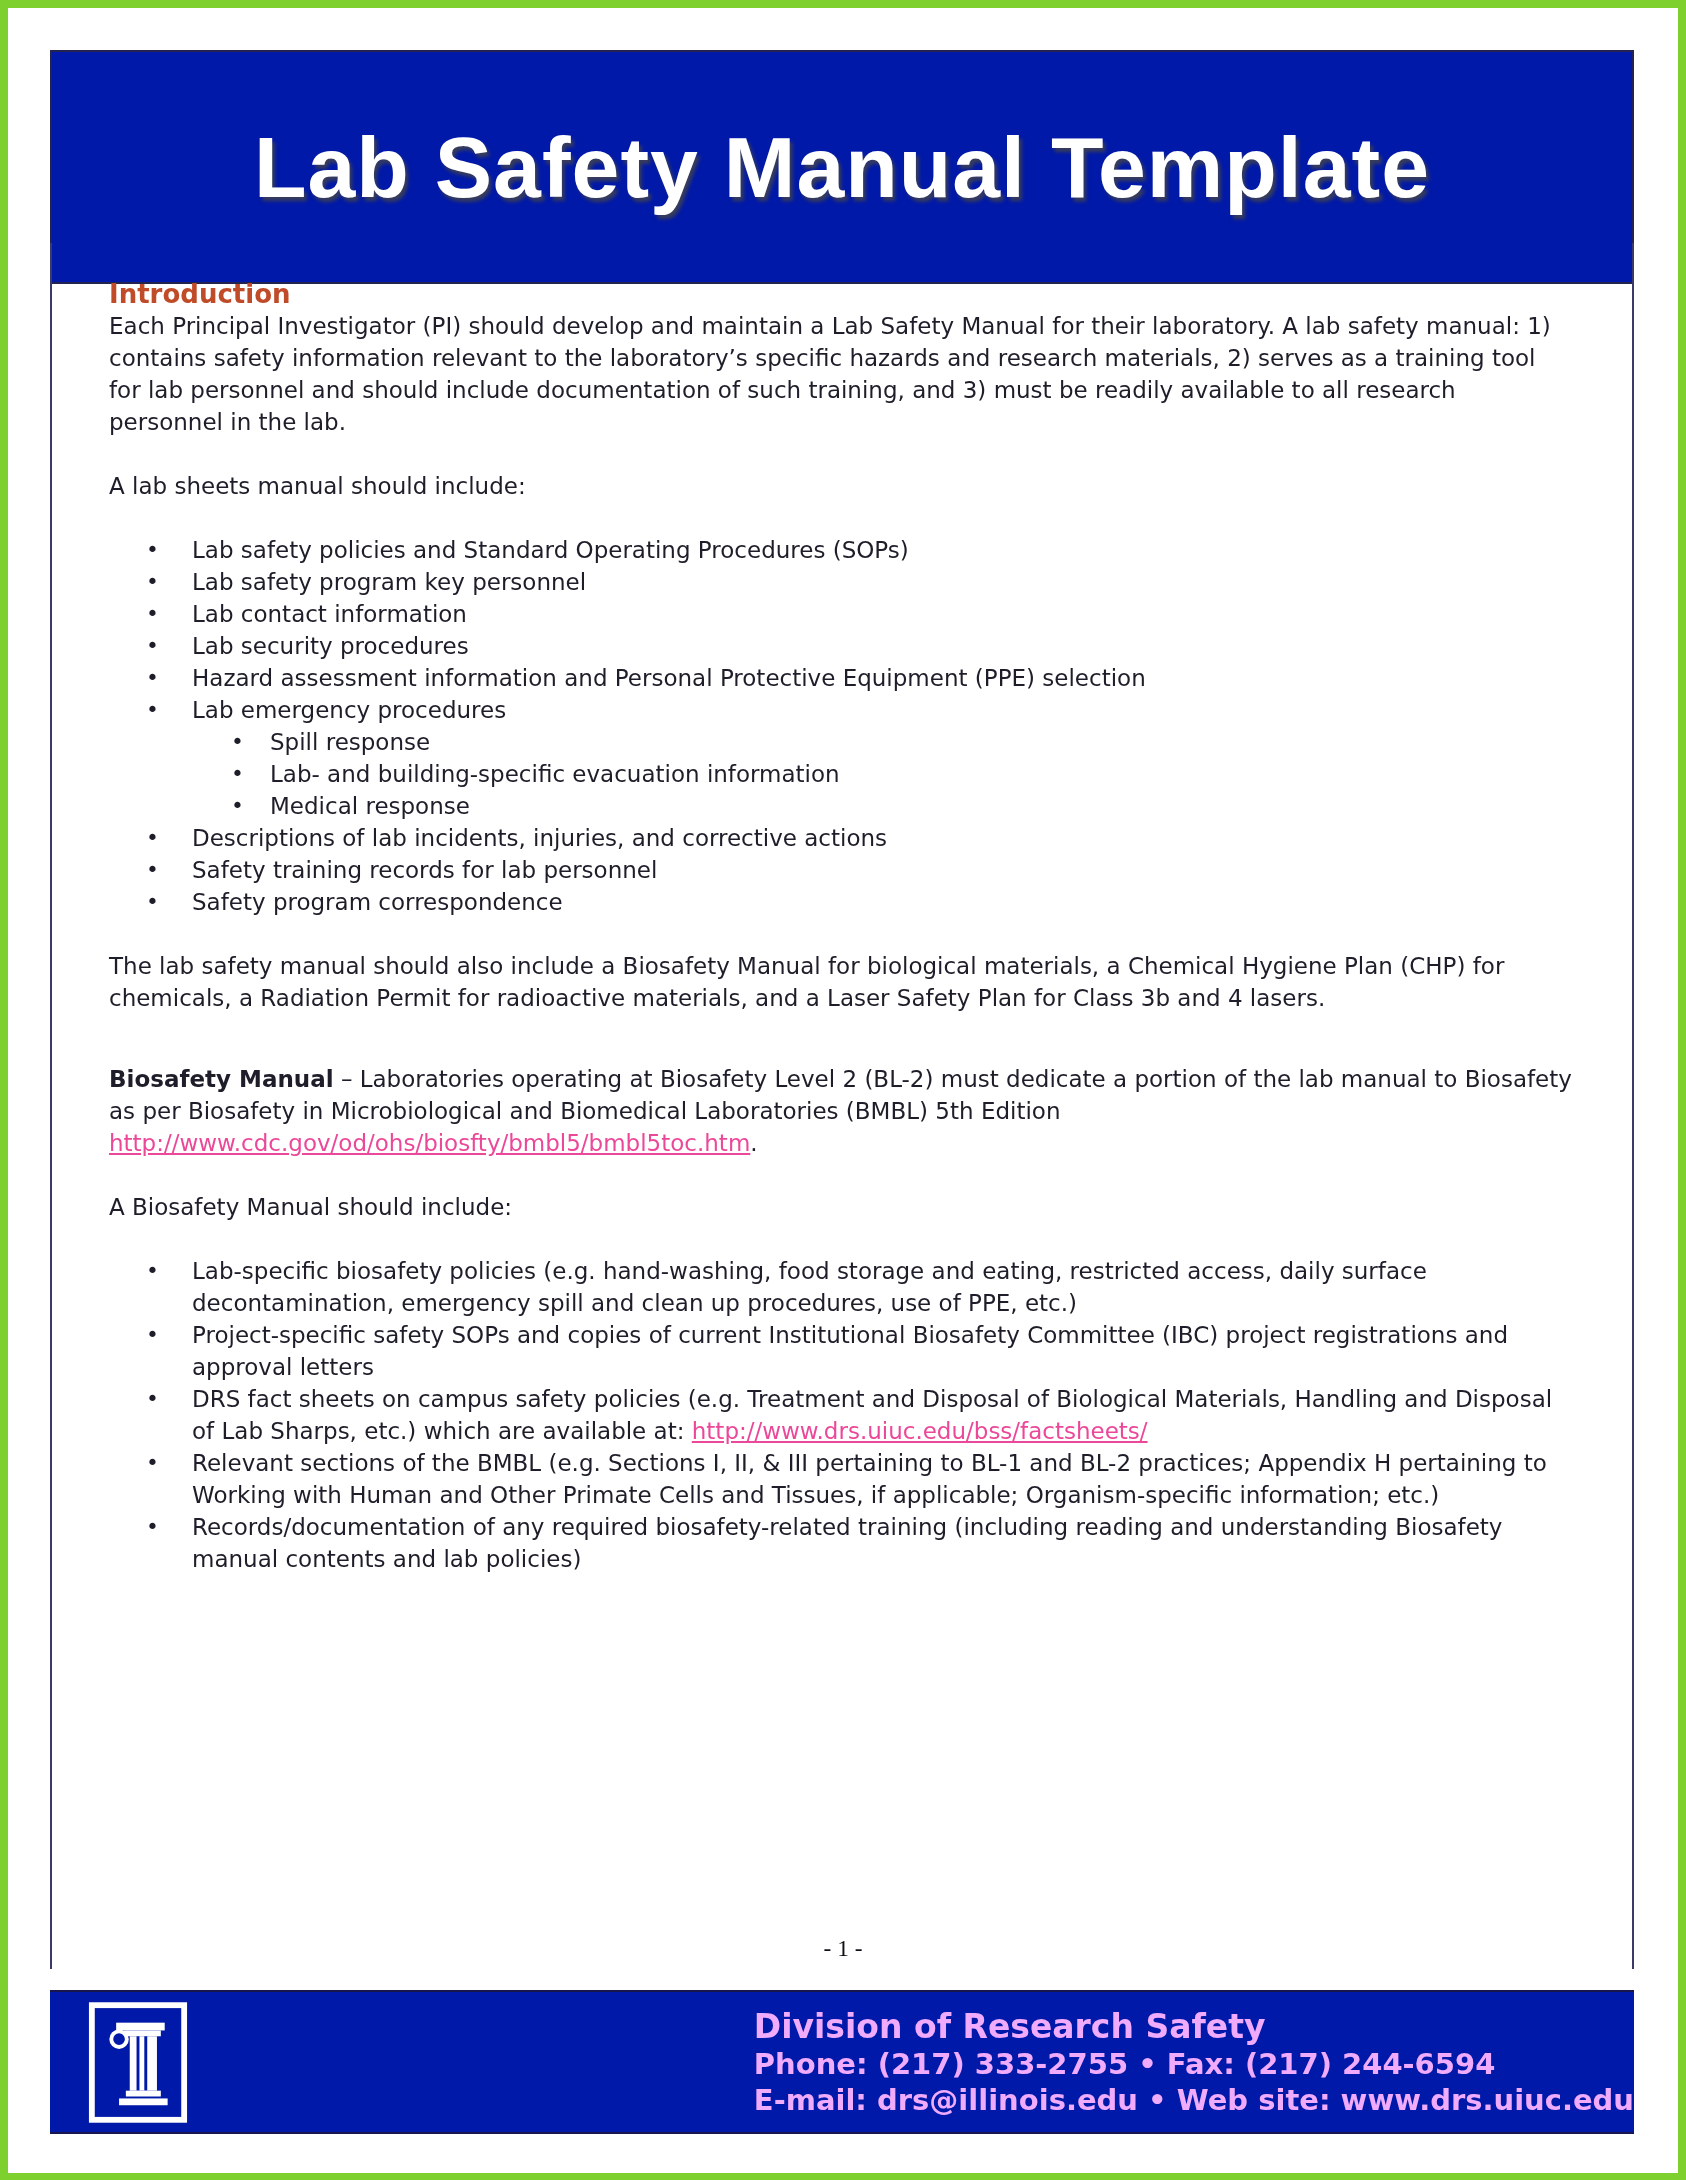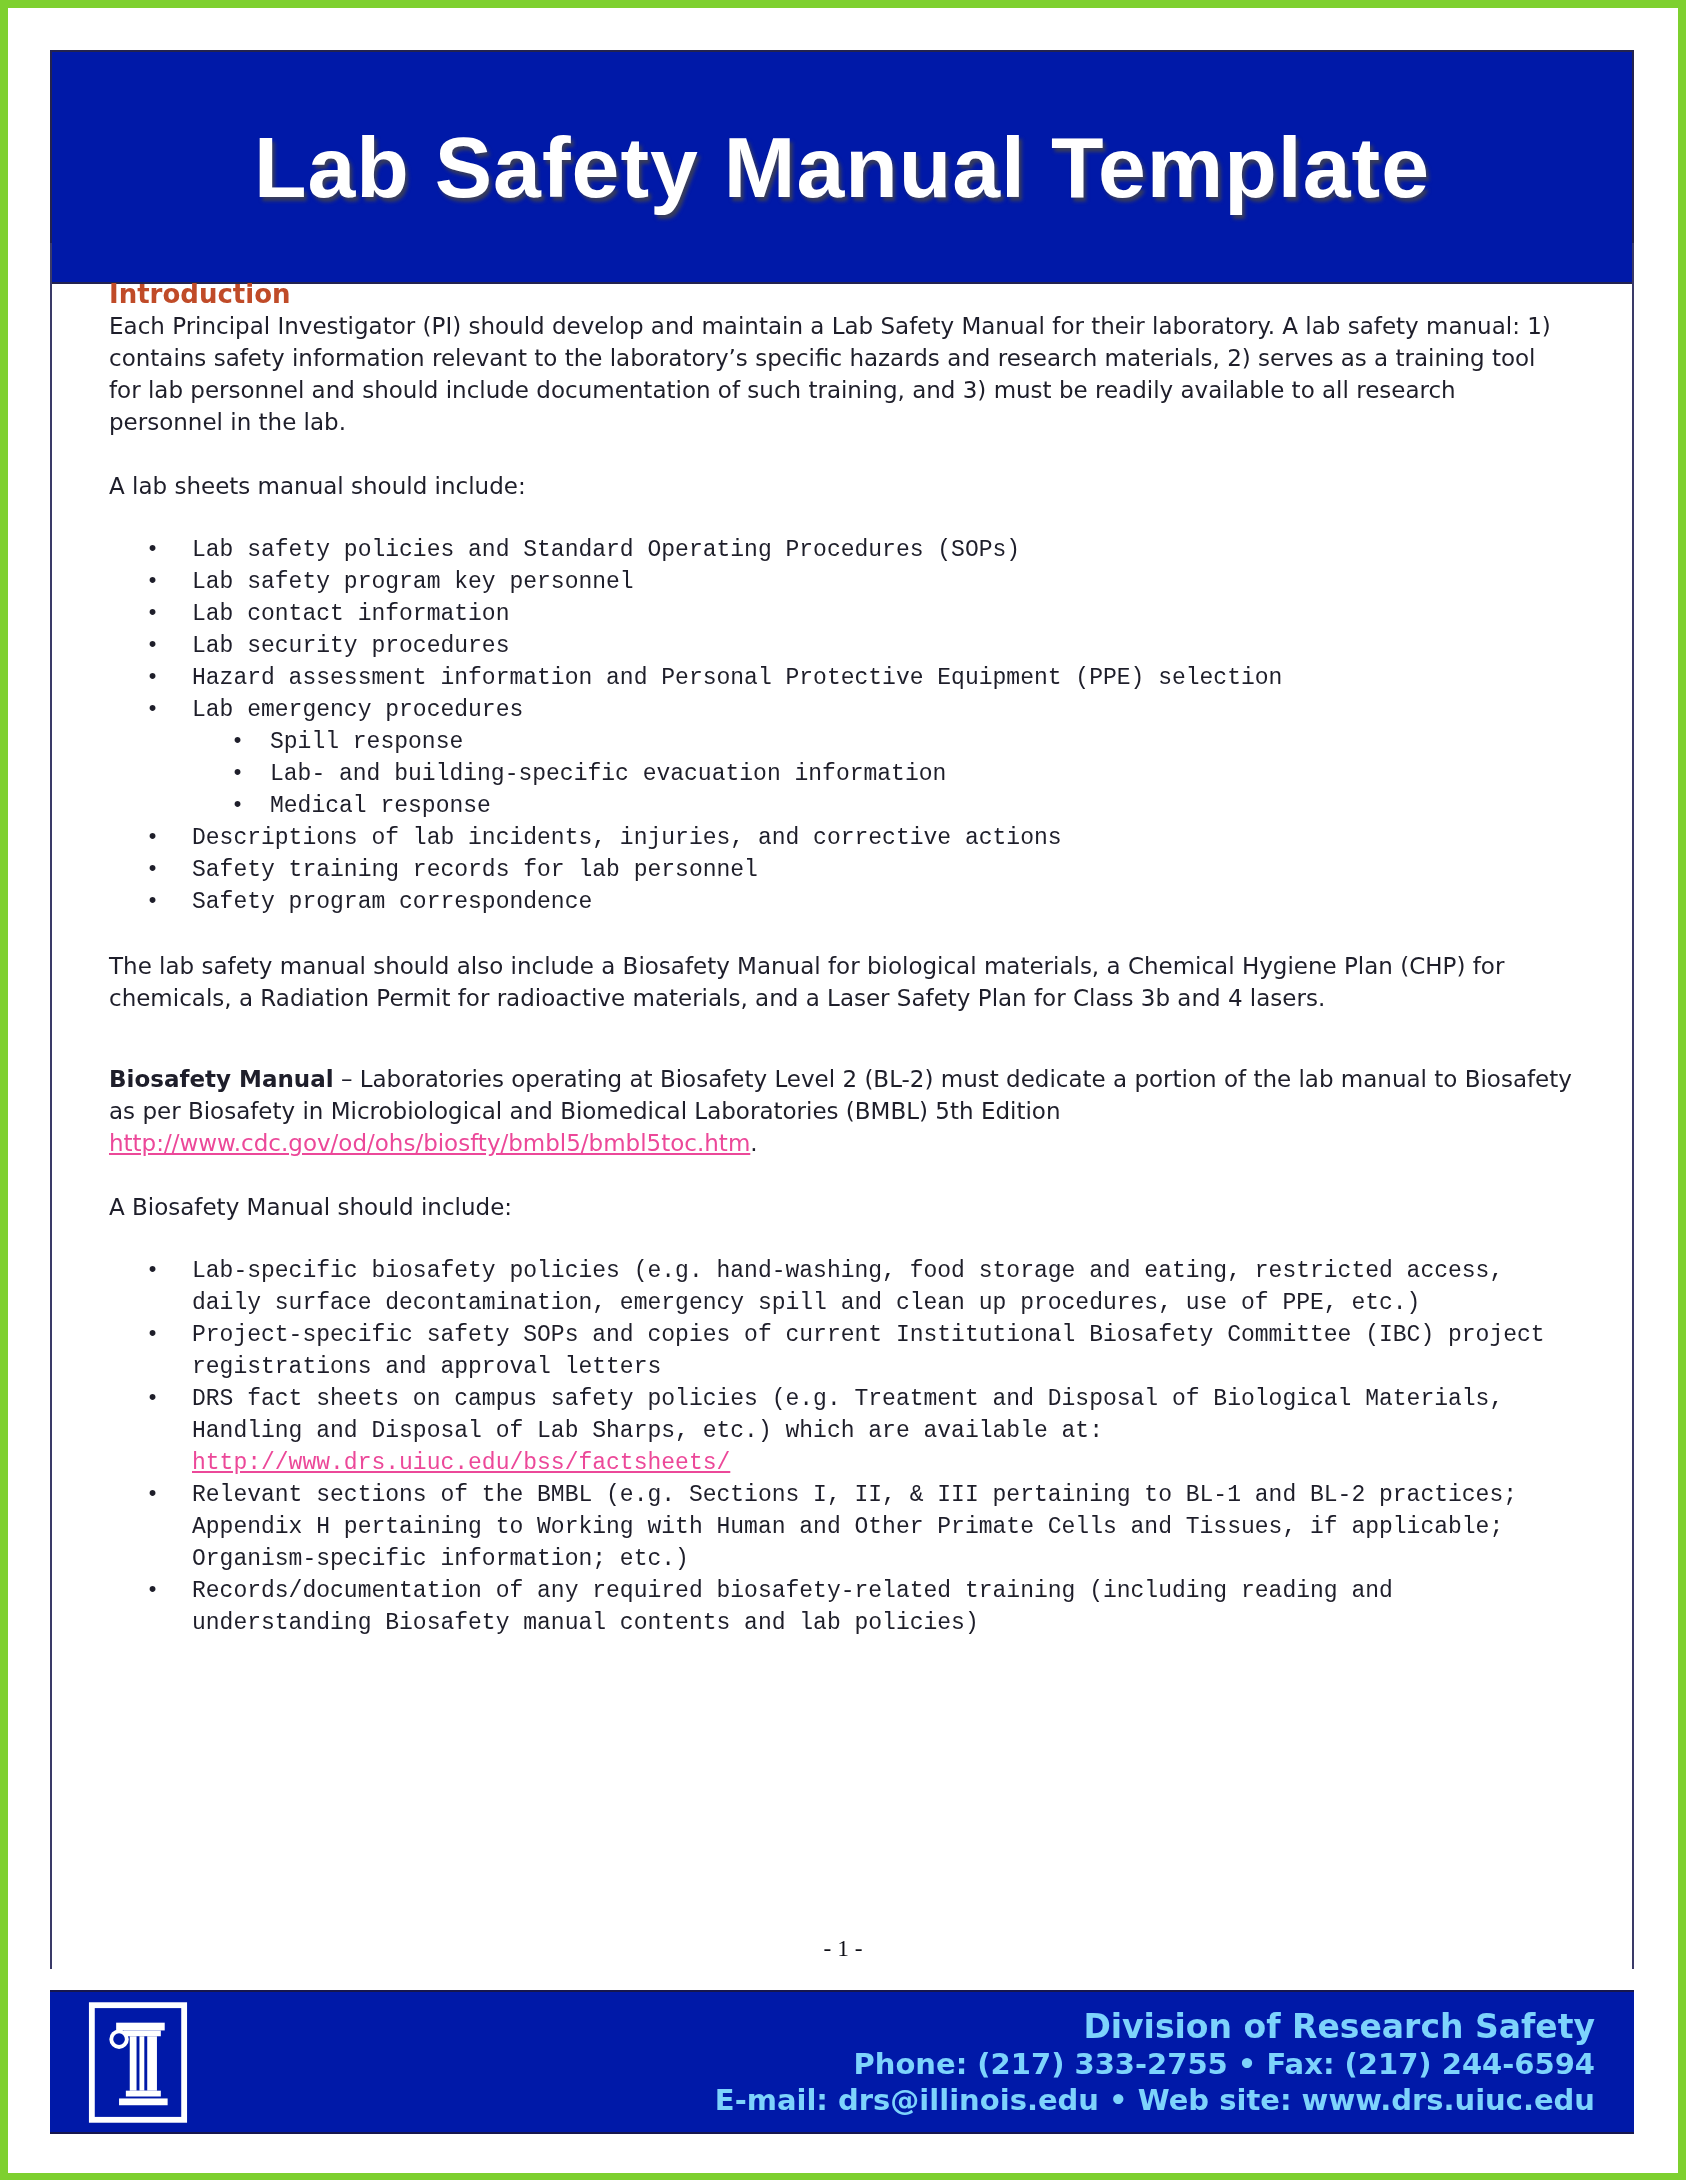--- a/index.html
+++ b/index.html
@@ -41,21 +41,21 @@
   .content h2 {
     margin:0; padding:0;
     font-size:26px; line-height:32px;
     color:#c04b28;
     font-weight:bold;
   }
   .content p { margin:0; }
   .gap  { height:32px; }
   .gap2 { height:49px; }
   ul.l1 { margin:0; padding:0 0 0 83px; list-style:none; }
-  .l1 > li { position:relative;font-family:Liberation Mono, monospace; }
+  .l1 > li { position:relative; }
   .l1 > li::before { content:"\2022"; position:absolute; left:-46px; top:0; font-size:0.95em; }
   ul.l2 { margin:0; padding:0 0 0 78px; list-style:none; }
   .l2 > li { position:relative; }
   .l2 > li::before { content:"\2022"; position:absolute; left:-39px; top:0; font-size:0.95em; }
   a.link { color:#ec4899; text-decoration:underline; cursor:pointer; }
   .bold { font-weight:bold; }
   
   .pagenum {
     position:absolute; left:0; right:0; top:1927px;
     text-align:center;
@@ -67,23 +67,22 @@
   .footer {
     position:absolute; left:42px; top:1982px; width:1584px; height:144px;
     background:#0019a8;
     border-top:2.9px solid #17174e;
     border-bottom:2px solid #17174e;
     box-sizing:border-box;
     display:flex; align-items:center;
   }
   .footer .logo { margin-left:37px; flex:0 0 auto; }
   .footer-text {
-    margin-left:auto; margin-right:39px;
-    text-align:right;
-    color:#7dd3fc;
+    margin-left:auto; 
+    color:#f0abfc;
     font-weight:bold;
   }
   .footer-text .org   { font-size:33px; line-height:39px; }
   .footer-text .fline { font-size:29px; line-height:36px; }
 </style>
 </head>
 <body>
 
 <div class="banner">
   <div class="title">Lab Safety Manual Template</div>

